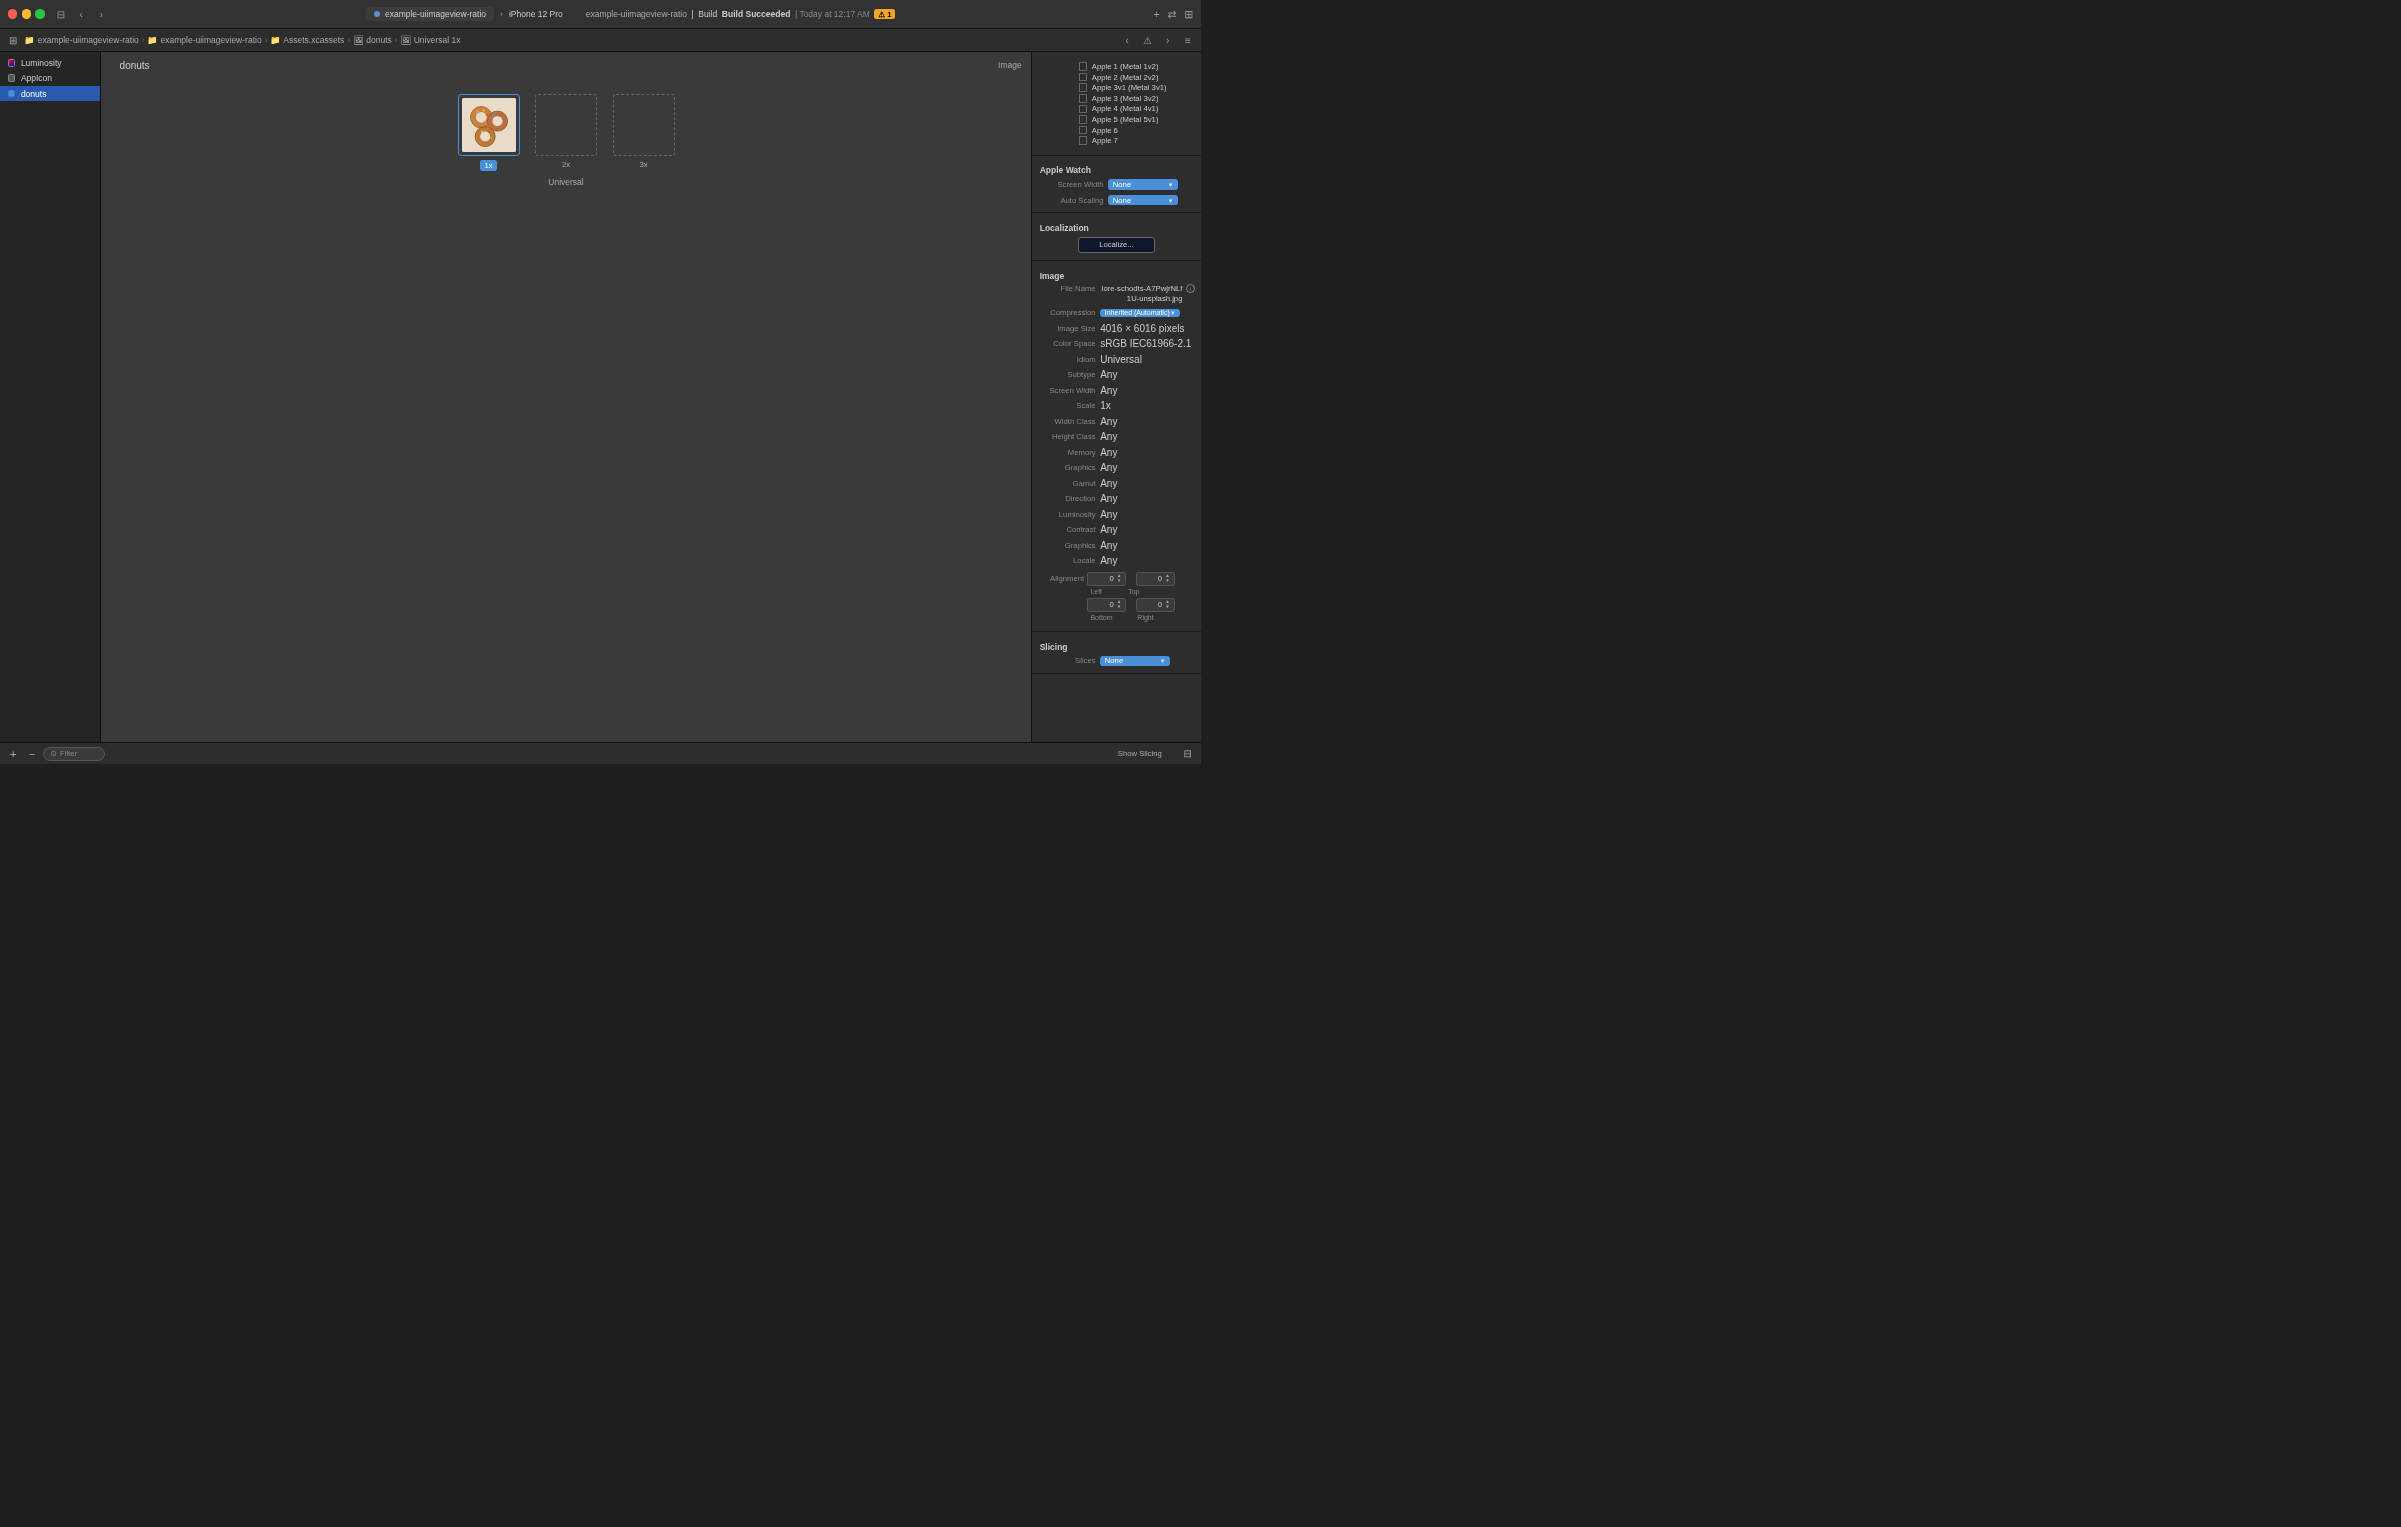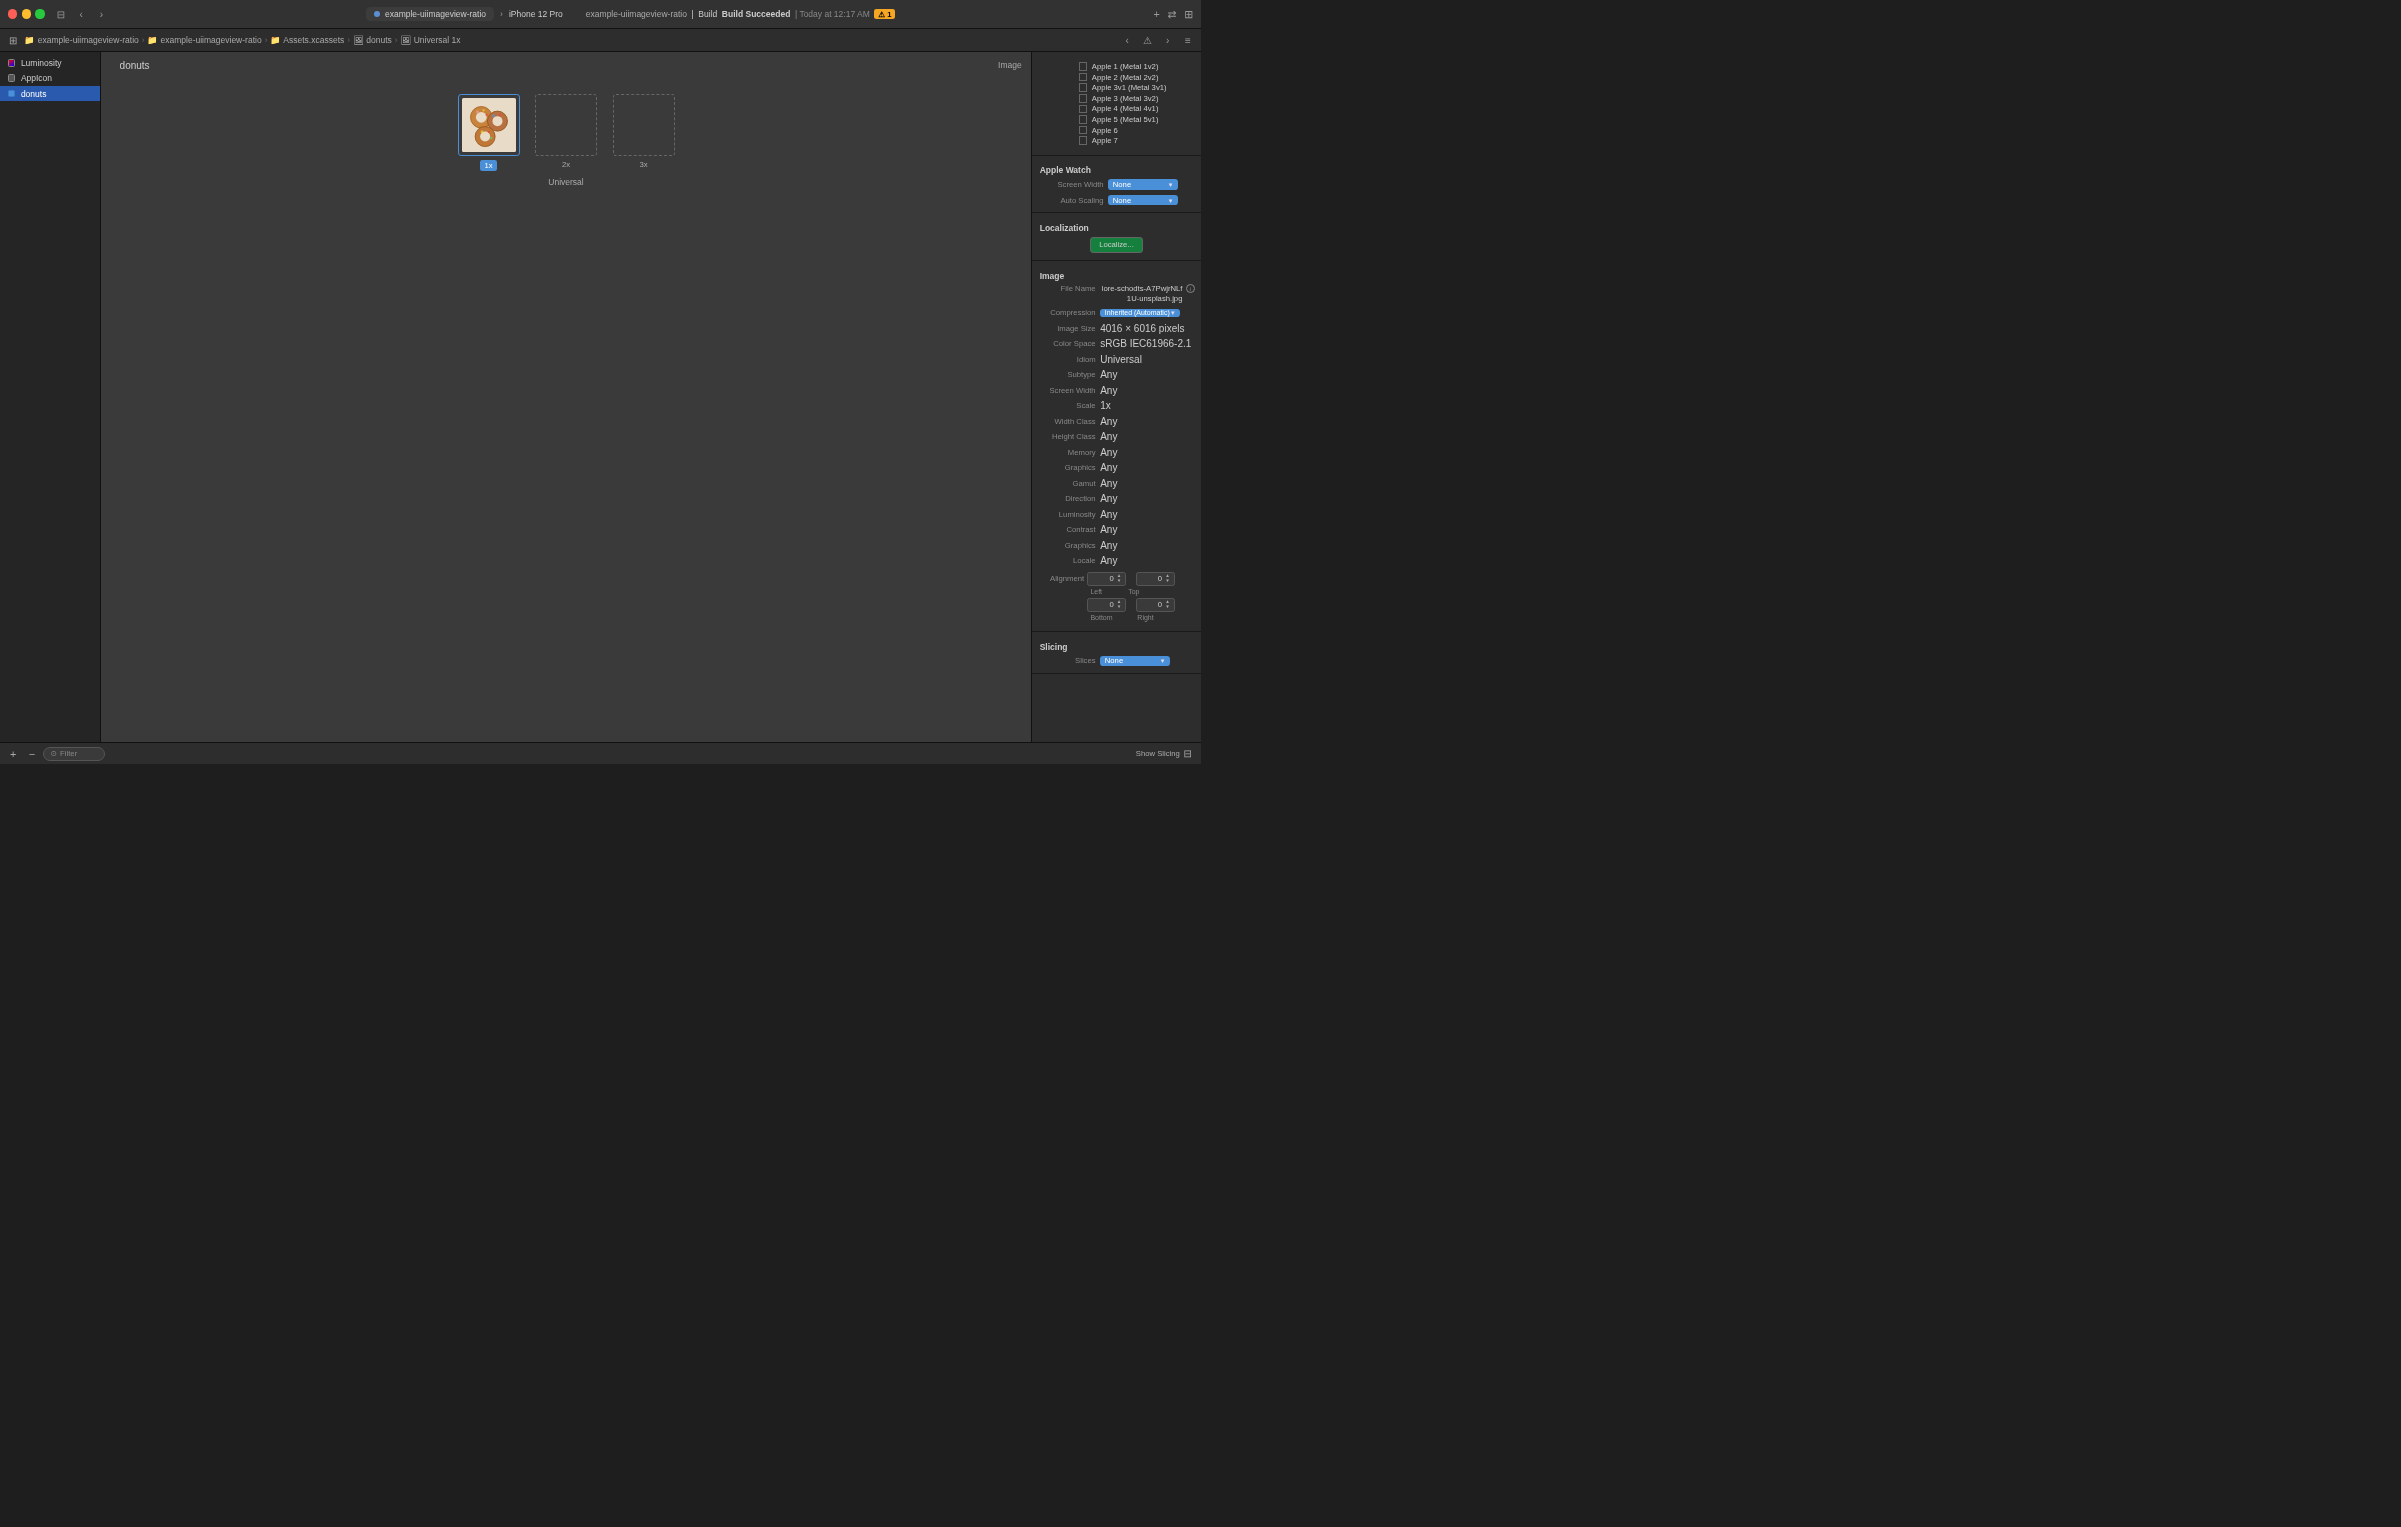--- a/index.html
+++ b/index.html
@@ -280,30 +280,30 @@
       padding-right: 4.6px;
     }
 
     .prop-value {
       font-size: 10px;
       color: #ccc;
       flex: 1;
     }
 
     .btn-localize {
-      background: #15803d;
+      background: #0f172a;
       border: 0.8px solid #666;
       border-radius: 3.1px;
       color: #ccc;
       font-size: 7.7px;
       padding: 2.3px 7.7px;
       cursor: pointer;
       margin: 3.1px auto;
       display: block;
-      width: 53px;
+      width: 77px;
     }
 
     .section-header-standalone {
       font-size: 8.5px;
       font-weight: 600;
       color: #ccc;
       padding: 4.6px 7.7px 1.5px 7.7px;
     }
 
     
@@ -418,21 +418,21 @@
       width: 62px;
     }
     .filter-text {
       font-size: 7.7px;
       color: #888;
     }
     .bottom-right {
       margin-left: auto;
       display: flex;
       align-items: center;
-      gap: 1px;
+      gap: 19px;
     }
     .show-slicing-btn {
       font-size: 7.7px;
       color: #aaa;
       cursor: pointer;
     }
     .bottom-icon-btn {
       width: 14px;
       height: 14px;
       display: flex;

